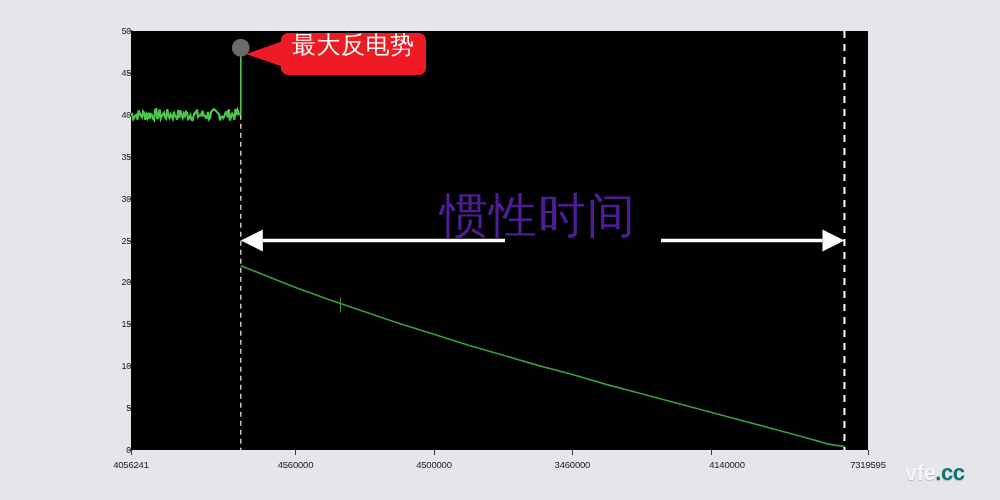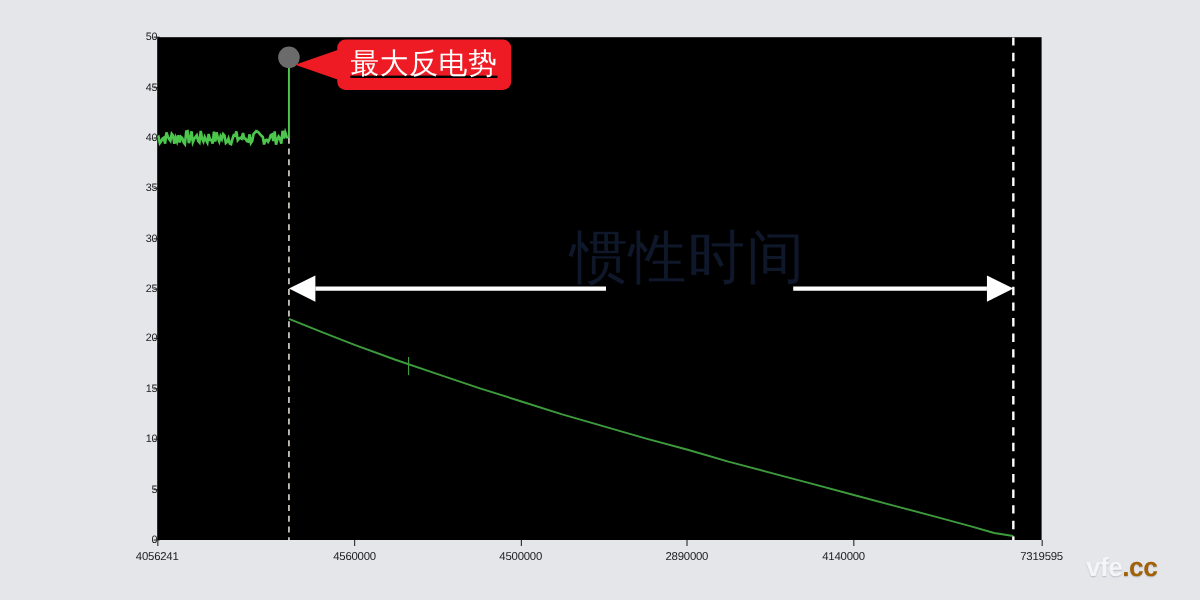--- a/index.html
+++ b/index.html
@@ -84,24 +84,23 @@
   }
   
   #callout {
     position: absolute;
     left: 281px;
     top: 33px;
     height: 42px;
     background: #ef1b24;
     border-radius: 7px;
     display: flex;
-    align-items: center;
+    align-items: flex-start;
     padding: 0 11px;
     box-sizing: border-box;
-    text-decoration: underline;
   }
   #callout-text {
     color: #ffffff;
     font-size: 24px;
     line-height: 1;
     white-space: nowrap;
     letter-spacing: 0.5px;
     font-weight: 400;
   }
   #callout-tail {
@@ -110,41 +109,40 @@
     top: 40px;
     width: 40px;
     height: 28px;
   }
   
   #inertia-label {
     position: absolute;
     left: 440px;
     top: 192px;
     font-size: 48px;
-    color: #0f172a;
+    color: #4c1d95;
     line-height: 1;
     white-space: nowrap;
     letter-spacing: 1px;
-    margin-left: 35px;
   }
   
   #watermark {
     position: absolute;
     left: 905px;
     top: 462px;
     font-size: 22px;
     font-weight: bold;
     color: #f4f5f7;
     text-shadow: 0 1px 1px rgba(150,155,165,0.55);
     line-height: 1;
     letter-spacing: -0.5px;
   }
   #watermark .dim {
     font-weight: bold;
-    color: #a16207;
+    color: #0f766e;
   }
 </style>
 </head>
 <body>
 
 <div id="root">
 
   <div id="y-axis">
       <div class="y-tick" style="top: 450px;">0</div>
       <div class="y-tick-mark" style="top: 450px;"></div>
@@ -205,23 +203,23 @@
 
   <div id="inertia-label">惯性时间</div>
 
   <div id="x-axis">
       <div class="x-tick" style="left: 131px;">4056241</div>
       <div class="x-tick-mark" style="left: 131px;"></div>
       <div class="x-tick" style="left: 295.475px;">4560000</div>
       <div class="x-tick-mark" style="left: 295.475px;"></div>
       <div class="x-tick" style="left: 433.929px;">4500000</div>
       <div class="x-tick-mark" style="left: 433.929px;"></div>
-      <div class="x-tick" style="left: 572.382px;">2890000</div>
+      <div class="x-tick" style="left: 572.382px;">3460000</div>
       <div class="x-tick-mark" style="left: 572.382px;"></div>
-      <div class="x-tick" style="left: 703px;">4140000</div>
+      <div class="x-tick" style="left: 727px;">4140000</div>
       <div class="x-tick-mark" style="left: 710.835px;"></div>
       <div class="x-tick" style="left: 868px;">7319595</div>
       <div class="x-tick-mark" style="left: 868px;"></div>
     </div>
 
   <div id="watermark"><span>vfe</span><span class="dim">.cc</span></div>
 
 </div>
 
 </body></html>

